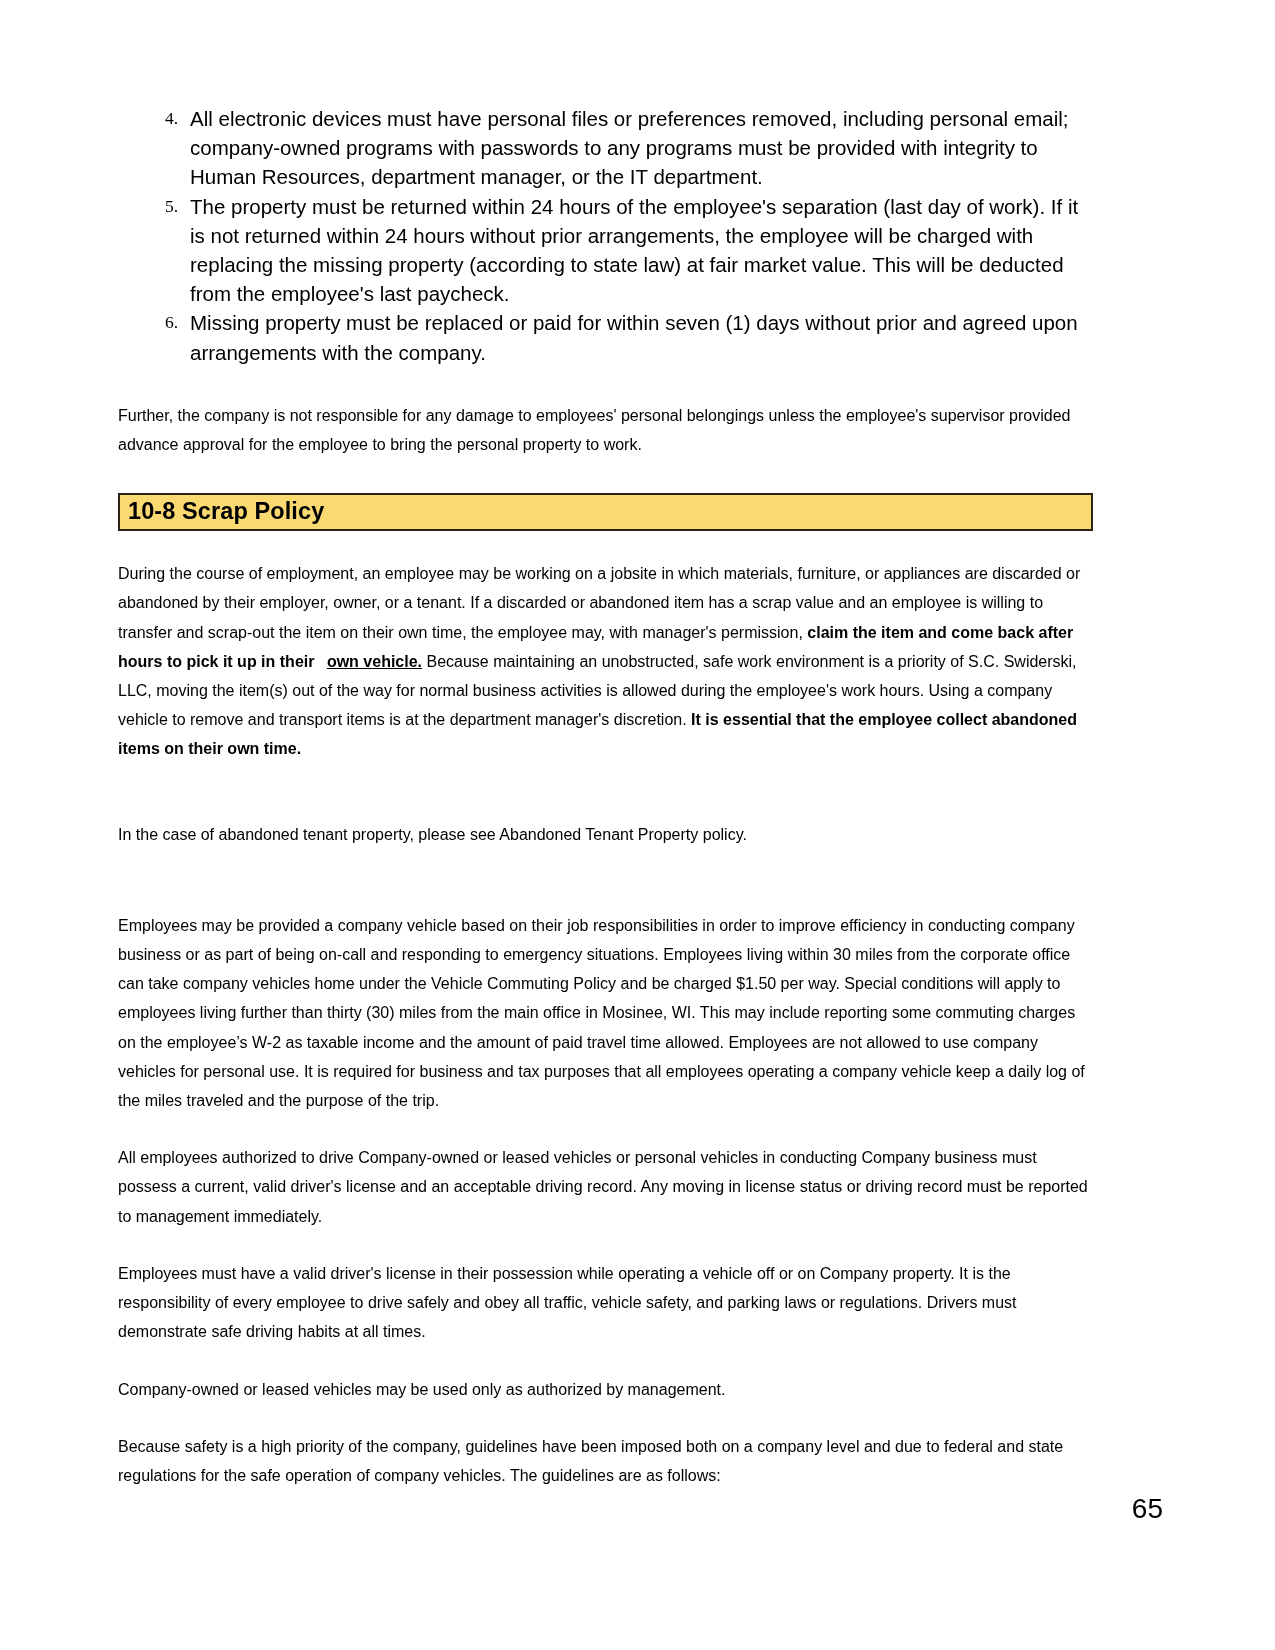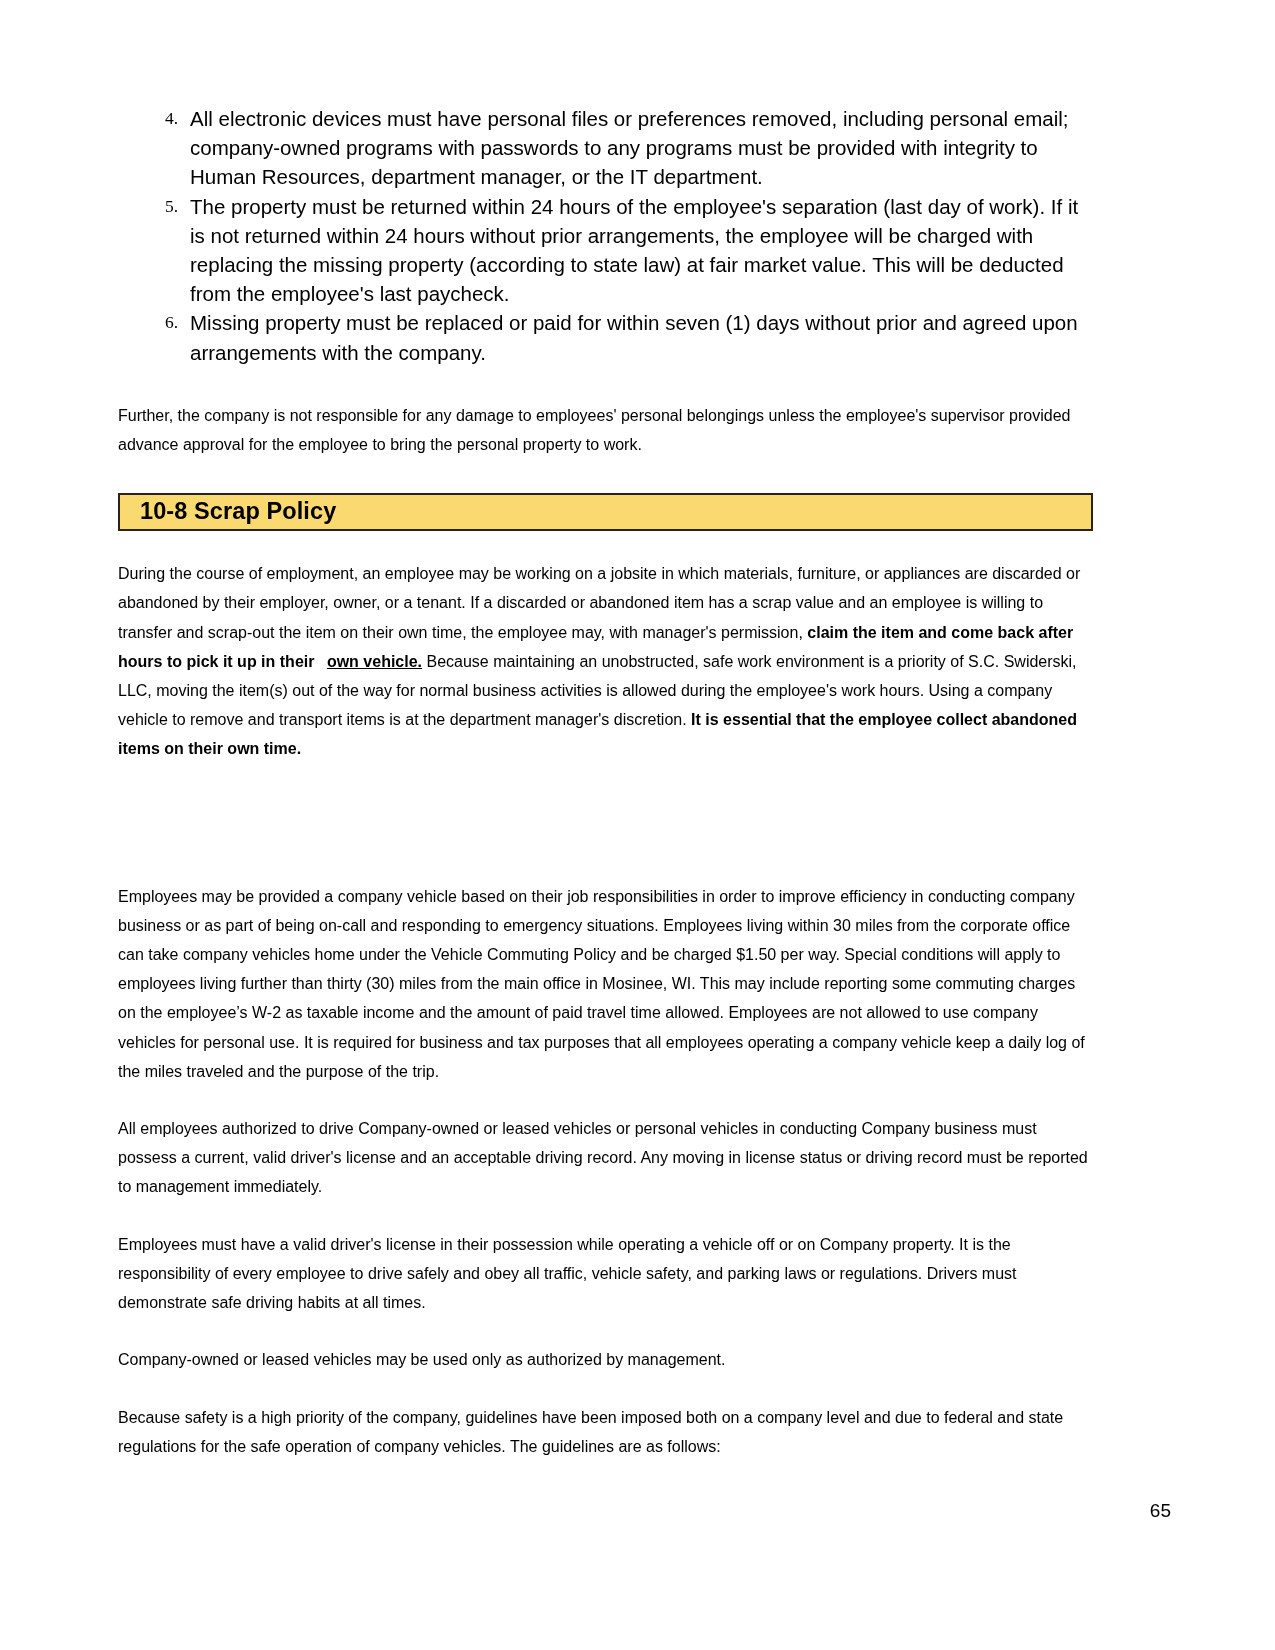--- a/index.html
+++ b/index.html
@@ -63,41 +63,40 @@
 
   
   .heading-bar {
     background: #fbd971;
     border: 2px solid #2b2416;
     box-sizing: border-box;
     height: 38px;
     width: 975px;
     display: flex;
     align-items: center;
-    padding-left: 20px;
+    padding-left: 8px;
   }
   .heading-bar .heading-text {
     font-size: 23.5px;
     font-weight: bold;
     letter-spacing: 0.1px;
     color: #000000;
     line-height: 1;
   }
 
   b.bold { font-weight: bold; }
   b.boldu { font-weight: bold; text-decoration: underline; margin-left: 8px; }
 
   
   .page-number {
     position: absolute;
-    right: 104px;
+    right: 112px;
     top: 1495px;
-    font-size: 19px;
+    font-size: 28px;
     line-height: 1;
-    margin-top: 6px;
   }
 </style>
 </head>
 <body>
 
 <div class="page">
   <div class="content">
 
     <ol class="numlist">
       <li>
@@ -126,20 +125,21 @@
 
     <div class="gap-md"></div>
 
     <p class="body"><span>During the course of employment, an employee may be working on a jobsite in which materials, furniture, or appliances are discarded or abandoned by their employer, owner, or a tenant. If a discarded or abandoned item has a scrap value and an employee is willing to transfer and scrap-out the item on their own time, the employee may, with manager's permission, </span><b class="bold">claim the item and come back after hours to pick it up in their </b><b class="boldu">own vehicle.</b><span> Because maintaining an unobstructed, safe work environment is a priority of S.C. Swiderski, LLC, moving the item(s) out of the way for normal business activities is allowed during the employee's work hours. Using a company vehicle to remove and transport items is at the department manager's discretion. </span><b class="bold">It is essential that the employee collect abandoned items on their own time.</b></p>
 
     <div class="gap-md"></div>
 
 
     <div class="gap-md"></div>
 
+    <p class="body">In the case of abandoned tenant property, please see Abandoned Tenant Property policy.</p>
 
     <div class="gap-lg"></div>
 
 
     <div class="gap-md"></div>
 
     <p class="body">Employees may be provided a company vehicle based on their job responsibilities in order to improve efficiency in conducting company business or as part of being on-call and responding to emergency situations. Employees living within 30 miles from the corporate office can take company vehicles home under the Vehicle Commuting Policy and be charged $1.50 per way. Special conditions will apply to employees living further than thirty (30) miles from the main office in Mosinee, WI. This may include reporting some commuting charges on the employee’s W-2 as taxable income and the amount of paid travel time allowed. Employees are not allowed to use company vehicles for personal use. It is required for business and tax purposes that all employees operating a company vehicle keep a daily log of the miles traveled and the purpose of the trip.</p>
 
     <div class="gap-md"></div>
 

